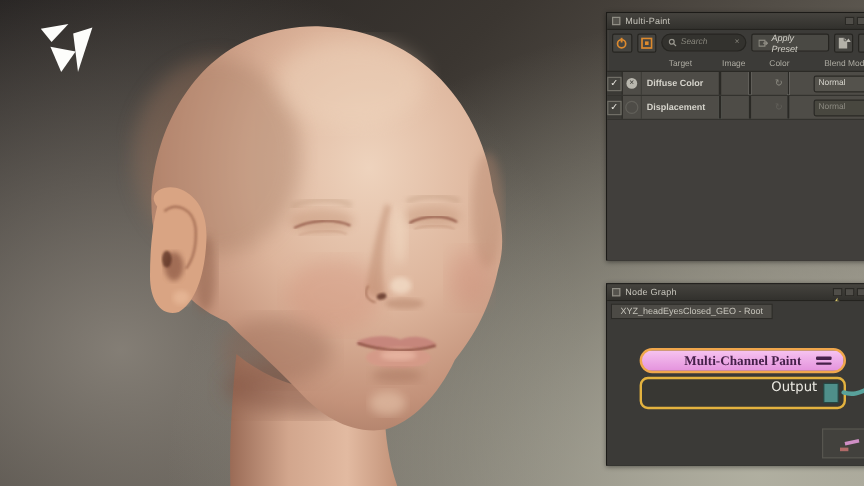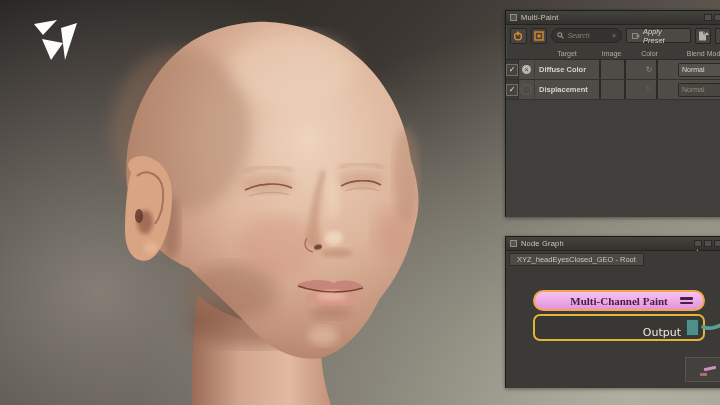--- a/index.html
+++ b/index.html
@@ -84,21 +84,21 @@
           background:#4c4a45;border:1px solid #2c2b27;box-sizing:border-box;}
   .ng-tab span{font-size:7.5px;color:#c6c4bb;}
   .node-paint{position:absolute;left:27px;top:39px;width:172px;height:21px;border-radius:11px;
               background:linear-gradient(#f6c3f0,#e493dd);border:2px solid #f0a74c;box-sizing:border-box;
               display:flex;align-items:center;justify-content:center;}
   .node-paint span{font-size:11px;font-weight:700;color:#46204a;font-family:Liberation Serif, serif;}
   .eqicon{position:absolute;right:10px;top:5px;width:13px;display:flex;flex-direction:column;gap:2px;}
   .eqicon b{display:block;height:2.5px;background:#46204a;border-radius:1px;}
   .node-output{position:absolute;left:27px;top:63px;width:172px;height:27px;border-radius:7px;
                background:#383733;border:2px solid #e3b23f;box-sizing:border-box;
-               display:flex;align-items:flex-end;justify-content:flex-end;padding-right:22px;}
+               display:flex;align-items:flex-start;justify-content:flex-end;padding-right:22px;}
   .node-output > span{font-size:11px;color:#eceae3;font-family:"DejaVu Sans",sans-serif;}
   .outport{position:absolute;right:4px;top:3px;width:13px;height:17px;background:#4f8f8a;border:1px solid #264743;border-radius:1px;box-sizing:border-box;}
   #wire-svg{position:absolute;left:0;top:0;pointer-events:none;}
   .minimap{position:absolute;right:3px;bottom:6px;width:48px;height:25px;background:#42413d;border:1px solid #57554f;box-sizing:border-box;}
   .minimap .mseg1{position:absolute;left:18px;top:9px;width:12px;height:3px;background:#cf8fc5;transform:rotate(-12deg);}
   .minimap .mseg2{position:absolute;left:14px;top:15px;width:7px;height:3px;background:#b06a68;}
 </style>
 </head>
 <body>
 

